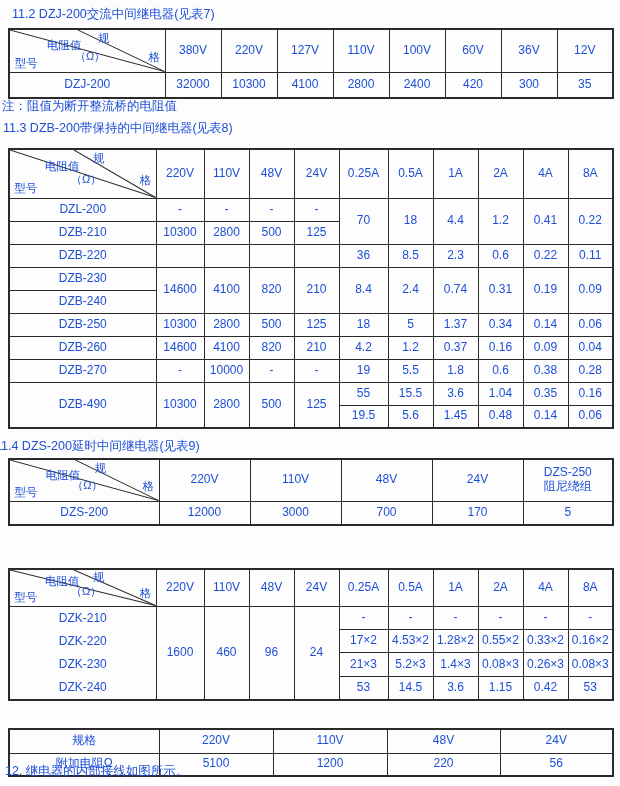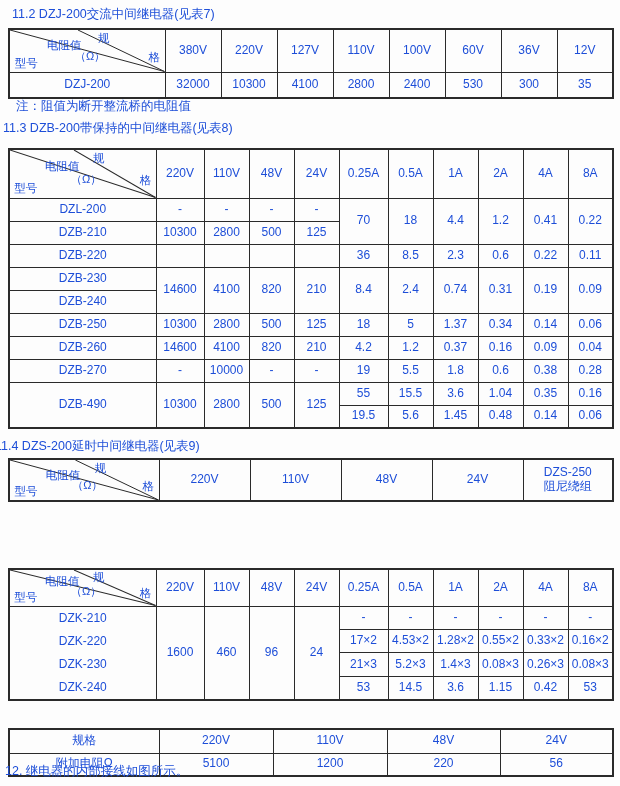--- a/index.html
+++ b/index.html
@@ -66,28 +66,28 @@
       <td>36V</td>
       <td>12V</td>
     </tr>
     <tr style="height:26px">
       <td>DZJ-200</td>
       <td>32000</td>
       <td>10300</td>
       <td>4100</td>
       <td>2800</td>
       <td>2400</td>
-      <td>530</td>
+      <td>420</td>
       <td>300</td>
       <td>35</td>
     </tr>
   </tbody>
     </table>
 
-  <div class="title" style="left:16px;top:99px">注：阻值为断开整流桥的电阻值</div>
+  <div class="title" style="left:2px;top:99px">注：阻值为断开整流桥的电阻值</div>
   <div class="title" style="left:3px;top:121px">11.3 DZB-200带保持的中间继电器(见表8)</div>
 
   <table class="t" style="left:8px;top:148px;width:604px">
     <colgroup>
       <col style="width:147px">
         <col style="width:48px">
         <col style="width:45px">
         <col style="width:45px">
         <col style="width:45px">
       <col style="width:49px">
@@ -261,20 +261,28 @@
       <td>110V</td>
       <td>48V</td>
       <td>24V</td>
       <td>
         <div class="twolines">
           <div>DZS-250</div>
           <div>阻尼绕组</div>
         </div>
       </td>
     </tr>
+    <tr style="height:24px">
+      <td>DZS-200</td>
+      <td>12000</td>
+      <td>3000</td>
+      <td>700</td>
+      <td>170</td>
+      <td>5</td>
+    </tr>
   </tbody>
     </table>
 
 
   <table class="t" style="left:8px;top:568px;width:604px">
     <colgroup>
       <col style="width:147px">
         <col style="width:48px">
         <col style="width:45px">
         <col style="width:45px">

